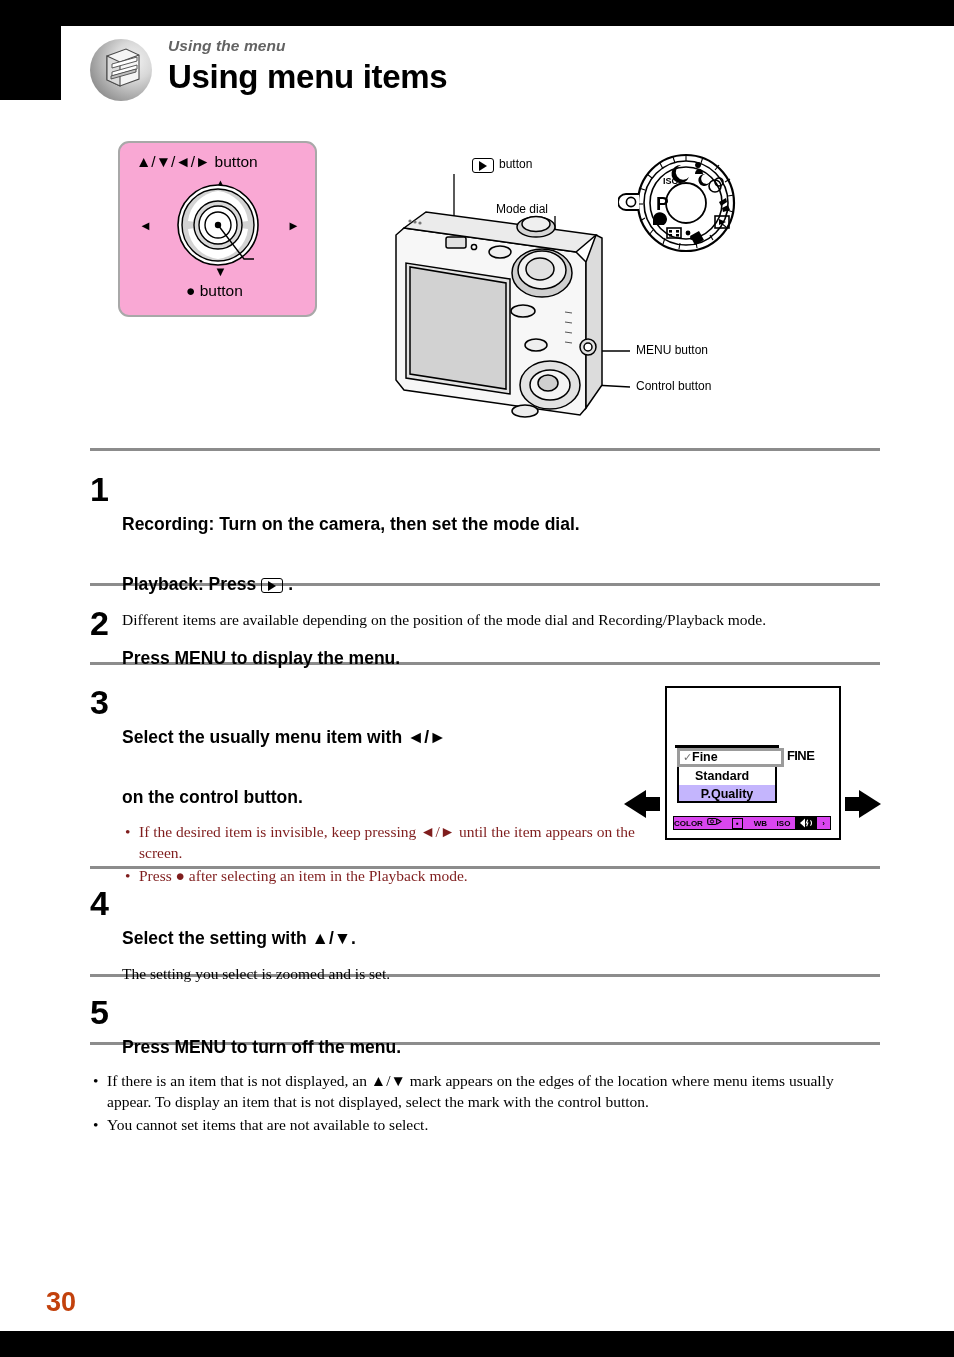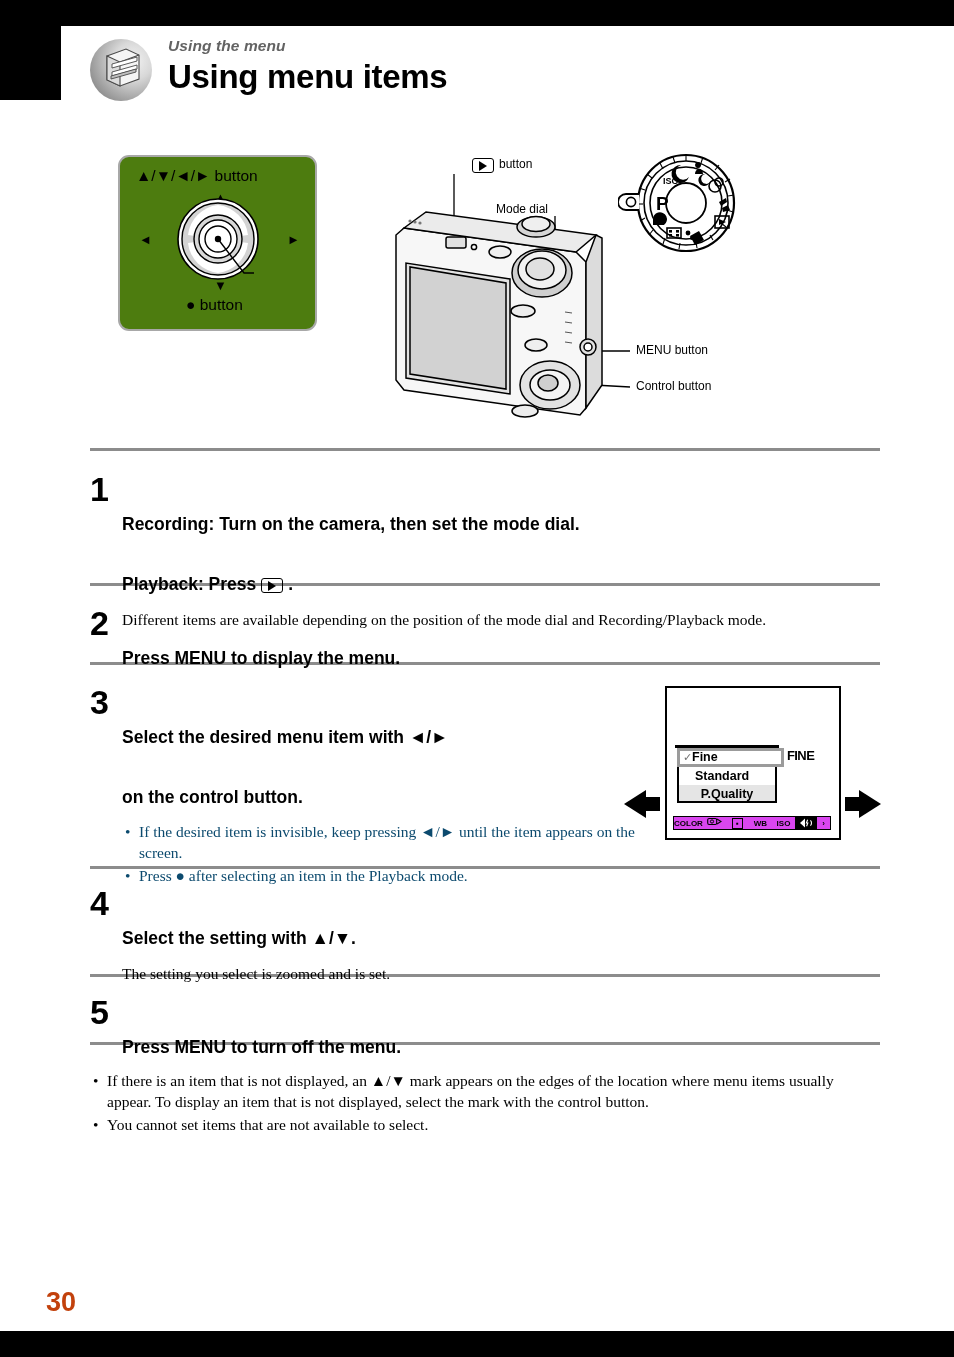--- a/index.html
+++ b/index.html
@@ -80,25 +80,25 @@
   
   .figure-zone {
     position: absolute;
     left: 90px; top: 140px;
     width: 800px; height: 295px;
   }
 
   
   .ctrl-box {
     position: absolute;
-    left: 28px; top: 15px;
+    left: 28px; top: 1px;
     width: 195px; height: 172px;
     border: 2px solid #a8a8a8;
     border-radius: 11px;
-    background: #4d7c0f;
+    background: #f9a8d4;
   }
   .ctrl-label-top {
     position: absolute;
     left: 16px; top: 10px;
     font-family: "Liberation Sans", sans-serif;
     font-size: 15.5px;
     color: #000;
     white-space: nowrap;
   }
   .ctrl-label-bottom {
@@ -202,21 +202,21 @@
     line-height: 21px;
     color: #000;
     margin-top: 11px;
   }
   .step-wide { width: 800px; }
   .bullets {
     margin-top: 10px;
     font-family: "Liberation Serif", serif;
     font-size: 15.5px;
     line-height: 21px;
-    color: #0c4a6e;
+    color: #7f1d1d;
   }
   .bullets .b {
     position: relative;
     padding-left: 17px;
     margin-bottom: 2px;
   }
   .bullets .b:before {
     content: "\2022";
     position: absolute;
     left: 3px; top: 0;
@@ -269,21 +269,21 @@
     width: 107px;
   }
   .lcd-row.sel .chk {
     display: inline-block;
     width: 9px;
     color: #6f6f6f;
     font-size: 11px;
     font-weight: normal;
   }
   .lcd-row.gray {
-    background: #e5e5e5;
+    background: #c4b5fd;
     border-bottom: 2.5px solid #000;
     text-align: center;
     padding-left: 0;
   }
   .lcd-fine-tag {
     position: absolute;
     left: 120px; top: 60px;
     font-family: "Liberation Sans", sans-serif;
     font-weight: bold;
     font-size: 13px;
@@ -576,21 +576,21 @@
 <div class="step step-wide" style="top:612px;">
   <div class="step-num">2</div>
   <div class="step-body">
     <div class="step-head">Press MENU to display the menu.</div>
   </div>
 </div>
 
 <div class="step" style="top:691px;">
   <div class="step-num">3</div>
   <div class="step-body">
-    <div class="step-head">Select the desired menu item with ◄/►</div>
+    <div class="step-head">Select the usually menu item with ◄/►</div>
     <div class="step-head">on the control button.</div>
     <div class="bullets">
       <div class="b">If the desired item is invisible, keep pressing ◄/► until the item appears on the screen.</div>
       <div class="b">Press ● after selecting an item in the Playback mode.</div>
     </div>
   </div>
 </div>
 
 <div class="lcd-wrap">
   <div class="big-arrow-l"></div>

